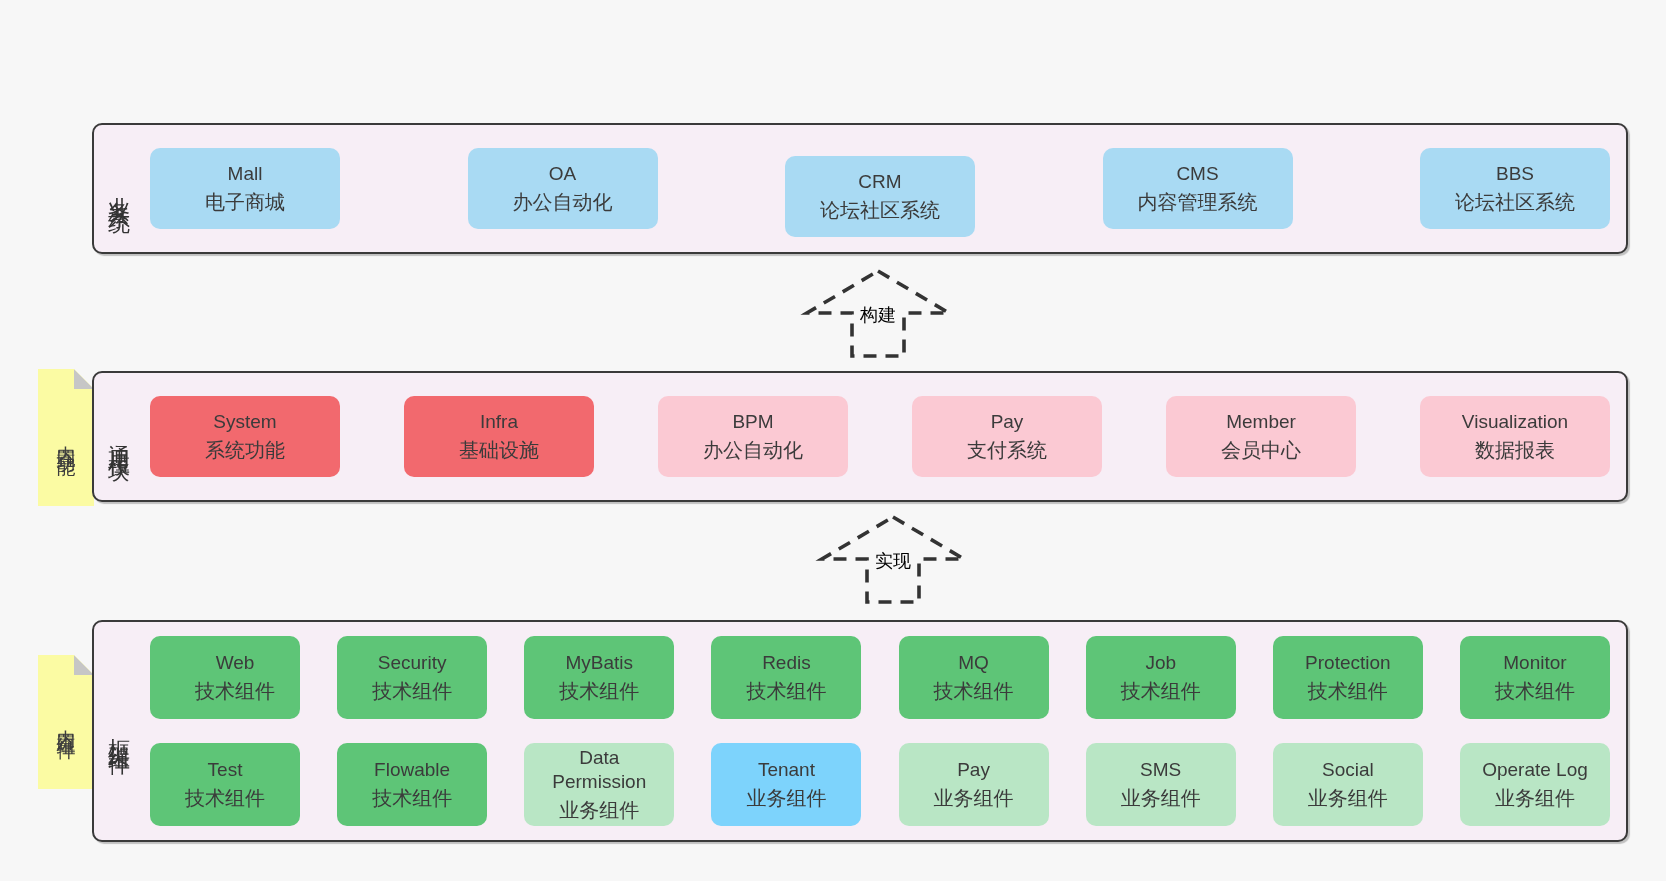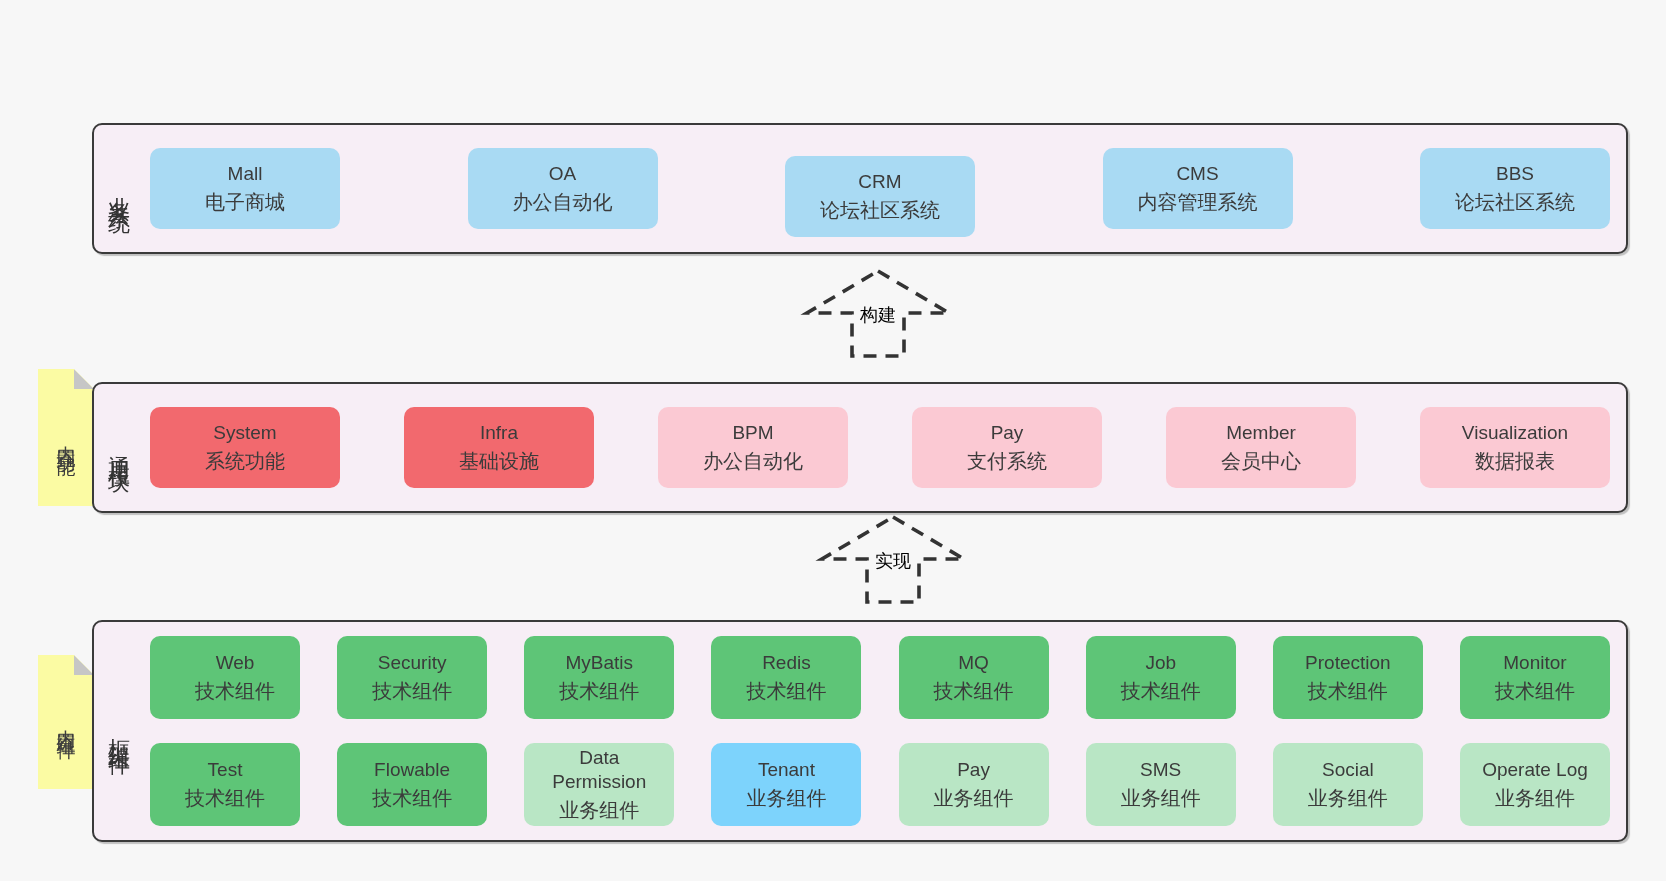--- a/index.html
+++ b/index.html
@@ -20,21 +20,21 @@
     background:#f7eef6;
     border:2px solid #3a3a3a;
     border-radius:10px;
     box-shadow:2px 2px 1px rgba(0,0,0,.22);
     box-sizing:border-box;
     display:flex;
     align-items:center;
     padding:0 16px 0 12px;
   }
   .panel-1{top:123px;height:131px;}
-  .panel-2{top:382px;height:131px;}
+  .panel-2{top:371px;height:131px;}
   .panel-3{top:620px;height:222px;}
 
   .vlabel{
     writing-mode:vertical-rl;
     text-orientation:upright;
     font-size:22px;
     letter-spacing:5px;
     color:#333;
     line-height:26px;
     margin-right:18px;

